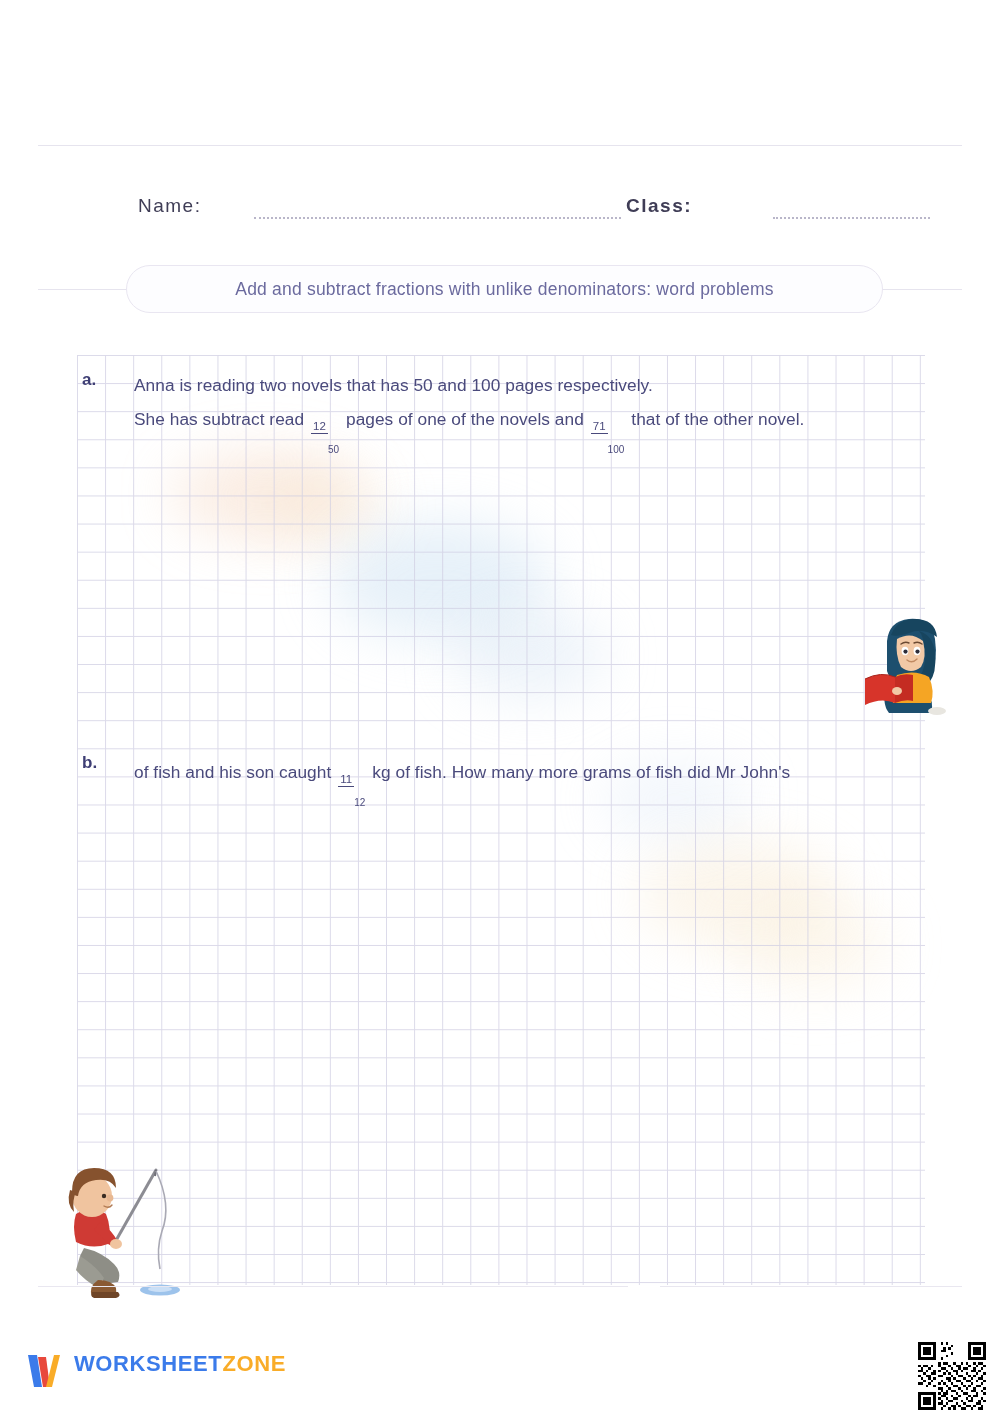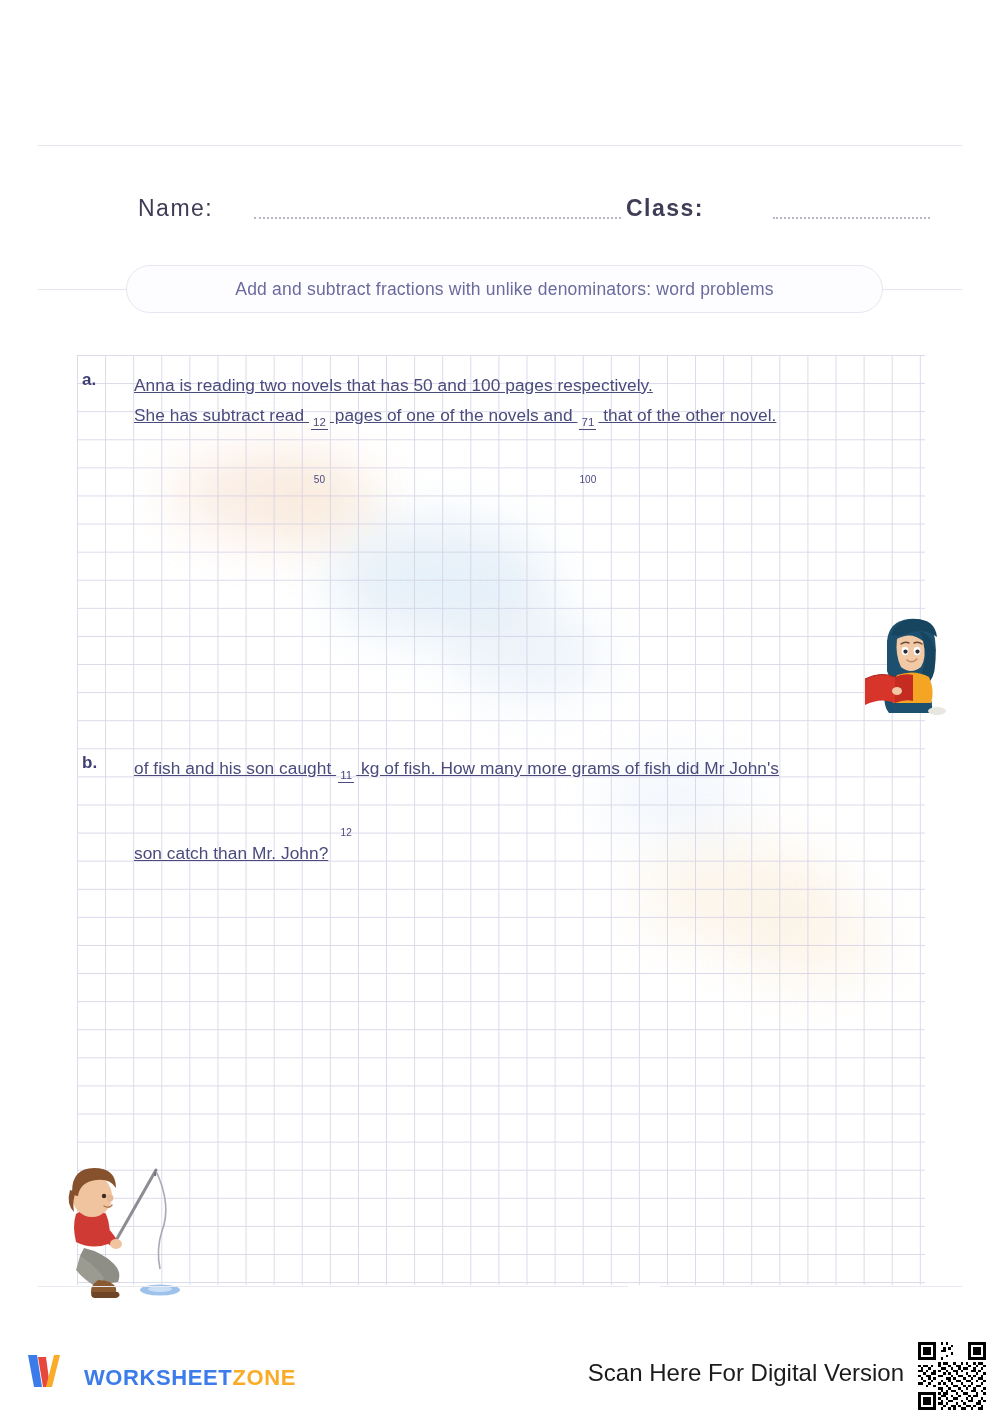--- a/index.html
+++ b/index.html
@@ -32,21 +32,21 @@
   
   .idrow {
     position: absolute;
     left: 38px;
     top: 192px;
     width: 924px;
     height: 40px;
   }
   .idlabel {
     position: absolute;
-    font-size: 23px;
+    font-size: 19px;
     color: #3f3d56;
     letter-spacing: 1.5px;
     font-weight: 400;
     white-space: nowrap;
   }
   .name-label { left: 100px; top: 3px; }
   .class-label { left: 588px; top: 3px; font-weight: bold; }
 
   .dots {
     position: absolute;
@@ -140,29 +140,29 @@
   }
   .prob-body {
     position: absolute;
     left: 52px;
     top: 0;
     font-size: 17.3px;
     line-height: 30px;
     color: #4a4a7c;
     letter-spacing: 0.05px;
   }
-  .prob-body .ln { display: block; white-space: nowrap; text-decoration: underline; }
+  .prob-body .ln { display: block; white-space: nowrap; }
 
   #problem-a { left: 82px; top: 370px; width: 860px; }
   #problem-b { left: 82px; top: 753px; width: 870px; }
 
   
   .frac {
     display: inline-flex;
-    flex-direction: column;
+    flex-direction: row;
     align-items: center;
     vertical-align: -0.42em;
     line-height: 1;
     margin: 0 2px;
     font-size: 11px;
     text-align: center;
   }
   .frac .num {
     padding: 0 2px 1px 2px;
     border-bottom: 1.3px solid #4a4a7c;
@@ -195,22 +195,22 @@
     left: 0;
     top: 1335px;
     width: 1000px;
     height: 78px;
   }
   .logo {
     position: absolute;
     left: 26px;
     top: 16px;
     display: flex;
-    align-items: flex-end;
-    gap: 20px;
+    align-items: flex-start;
+    gap: 10px;
   }
   .logo-mark { width: 38px; height: 40px; }
   .logo-text {
     font-size: 22px;
     font-weight: bold;
     letter-spacing: 0.6px;
   }
   .logo-text .w1 { color: #3b7bea; }
   .logo-text .w2 { color: #f9ac28; }
 
@@ -277,21 +277,20 @@
       </div>
   </div>
 
   <div class="problem" id="problem-b">
     <div class="prob-label">b.</div>
     <div class="prob-body">
         <span class="ln"><span>of fish and his son caught </span><span class="frac">
             <span class="num">11</span>
             <span class="den">12</span>
           </span><span> kg of fish. How many more grams of fish did Mr John's</span></span>
-        <span class="ln"><span>son catch than Mr. John?</span></span>
       </div>
   </div>
 
   <div class="illus" id="girl-reading">
     <svg viewBox="0 0 100 108" width="100" height="108">
 
       <path d="M30 72 q-6 18 2 28 l42 0 q4 -12 -6 -22 z" fill="#1d4f6e"></path>
 
       <ellipse cx="80" cy="98" rx="9" ry="4" fill="#e8e6e0"></ellipse>
 
@@ -368,21 +367,20 @@
       <svg class="logo-mark" viewBox="0 0 38 40">
         <path d="M2 4 L11 4 L16 36 L8 36 Z" fill="#3b7bea"></path>
         <path d="M12 6 L20 6 L24 36 L17 36 Z" fill="#e8483c"></path>
         <path d="M34 4 L26 36 L20 36 L28 4 Z" fill="#f9ac28"></path>
       </svg>
       <div class="logo-text">
         <span class="w1">WORKSHEET</span><span class="w2">ZONE</span>
       </div>
     </div>
 
-    <div class="scan-text">Scan Here For Digital Version</div>
 
     <svg class="qr" viewBox="0 0 29 29" shape-rendering="crispEdges">
       <rect width="29" height="29" fill="#ffffff"></rect>
       <g fill="#000000">
         <rect x="1" y="1" width="7" height="7"></rect>
           <rect x="2" y="2" width="5" height="5" fill="#ffffff"></rect>
           <rect x="3" y="3" width="3" height="3"></rect>
         <rect x="21" y="1" width="7" height="7"></rect>
           <rect x="22" y="2" width="5" height="5" fill="#ffffff"></rect>
           <rect x="23" y="3" width="3" height="3"></rect>

